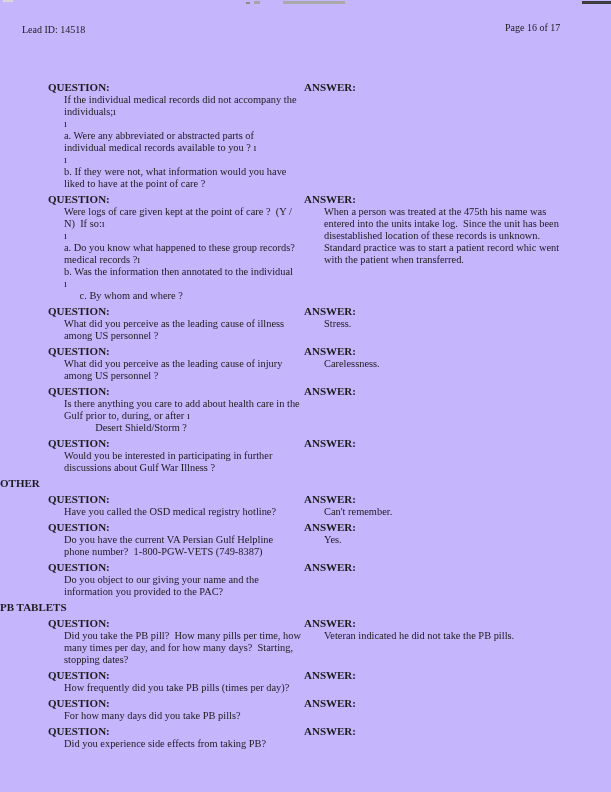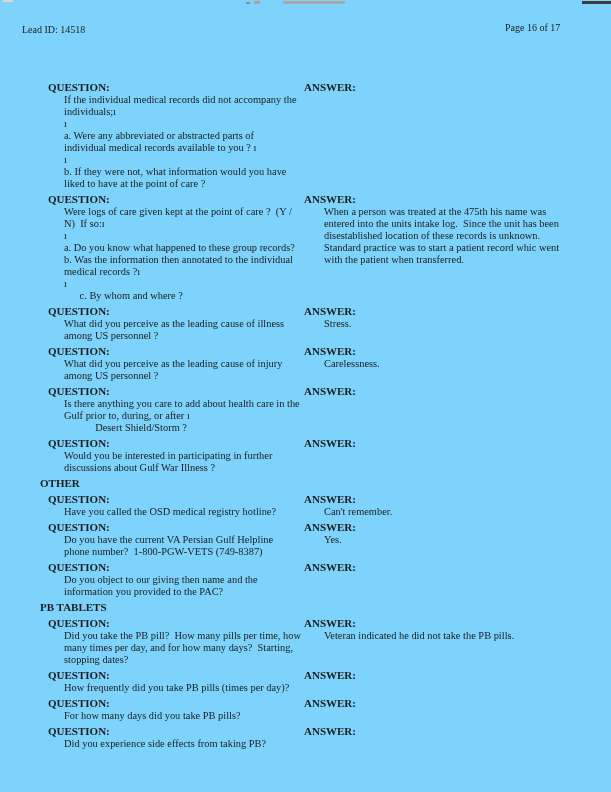--- a/index.html
+++ b/index.html
@@ -1,20 +1,20 @@
 <!DOCTYPE html>
 <html><head>
 <meta charset="utf-8">
 <style>
   html, body { margin: 0; padding: 0; background: #ffffff; }
   .page {
     position: relative;
     width: 611px;
     height: 792px;
-    background: #7dd3fc;
+    background: #c4b5fd;
     font-family: "Liberation Serif", serif;
     color: #1c1c1c;
     overflow: hidden;
   }
   
   .artifact { position: absolute; }
   .art-1 { left: 3px;   top: 0; width: 10px; height: 2px; background: #d8d8d8; }
   .art-2 { left: 246px; top: 2px; width: 4px;  height: 2px; background: #8a8a8a; }
   .art-3 { left: 254px; top: 1px; width: 6px;  height: 3px; background: #a5a5a5; }
   .art-4 { left: 283px; top: 1px; width: 62px; height: 3px; background: #a9a9a9; }
@@ -47,21 +47,20 @@
     font-size: 10.4px;
     line-height: 12px;
     white-space: pre;
     margin-left: 24px;
   }
 
   .section-heading {
     font-weight: 700;
     font-size: 11px;
     line-height: 13px;
-    padding-left: 40px;
     margin: 1px 0 3px 0;
     white-space: pre;
   }
 </style>
 </head>
 <body>
 
 <div class="page">
   <div class="artifact art-1"></div>
   <div class="artifact art-2"></div>
@@ -89,22 +88,22 @@
           <div class="block-label">ANSWER:</div>
         </div>
       </div>
       <div class="qa-row">
         <div class="cell qcell">
           <div class="block-label">QUESTION:</div>
           <div class="line">Were logs of care given kept at the point of care ?  (Y /</div>
           <div class="line">N)  If so:ı</div>
           <div class="line">ı</div>
           <div class="line">a. Do you know what happened to these group records?</div>
+          <div class="line">medical records ?ı</div>
           <div class="line">b. Was the information then annotated to the individual</div>
-          <div class="line">medical records ?ı</div>
           <div class="line">ı</div>
           <div class="line">      c. By whom and where ?</div>
         </div>
         <div class="cell acell">
           <div class="block-label">ANSWER:</div>
           <div class="line">When a person was treated at the 475th his name was</div>
           <div class="line">entered into the units intake log.  Since the unit has been</div>
           <div class="line">disestablished location of these records is unknown.</div>
           <div class="line">Standard practice was to start a patient record whic went</div>
           <div class="line">with the patient when transferred.</div>
@@ -171,21 +170,21 @@
           <div class="line">phone number?  1-800-PGW-VETS (749-8387)</div>
         </div>
         <div class="cell acell">
           <div class="block-label">ANSWER:</div>
           <div class="line">Yes.</div>
         </div>
       </div>
       <div class="qa-row">
         <div class="cell qcell">
           <div class="block-label">QUESTION:</div>
-          <div class="line">Do you object to our giving then name and the</div>
+          <div class="line">Do you object to our giving your name and the</div>
           <div class="line">information you provided to the PAC?</div>
         </div>
         <div class="cell acell">
           <div class="block-label">ANSWER:</div>
         </div>
       </div>
       <div class="section-heading">PB TABLETS</div>
       <div class="qa-row">
         <div class="cell qcell">
           <div class="block-label">QUESTION:</div>

